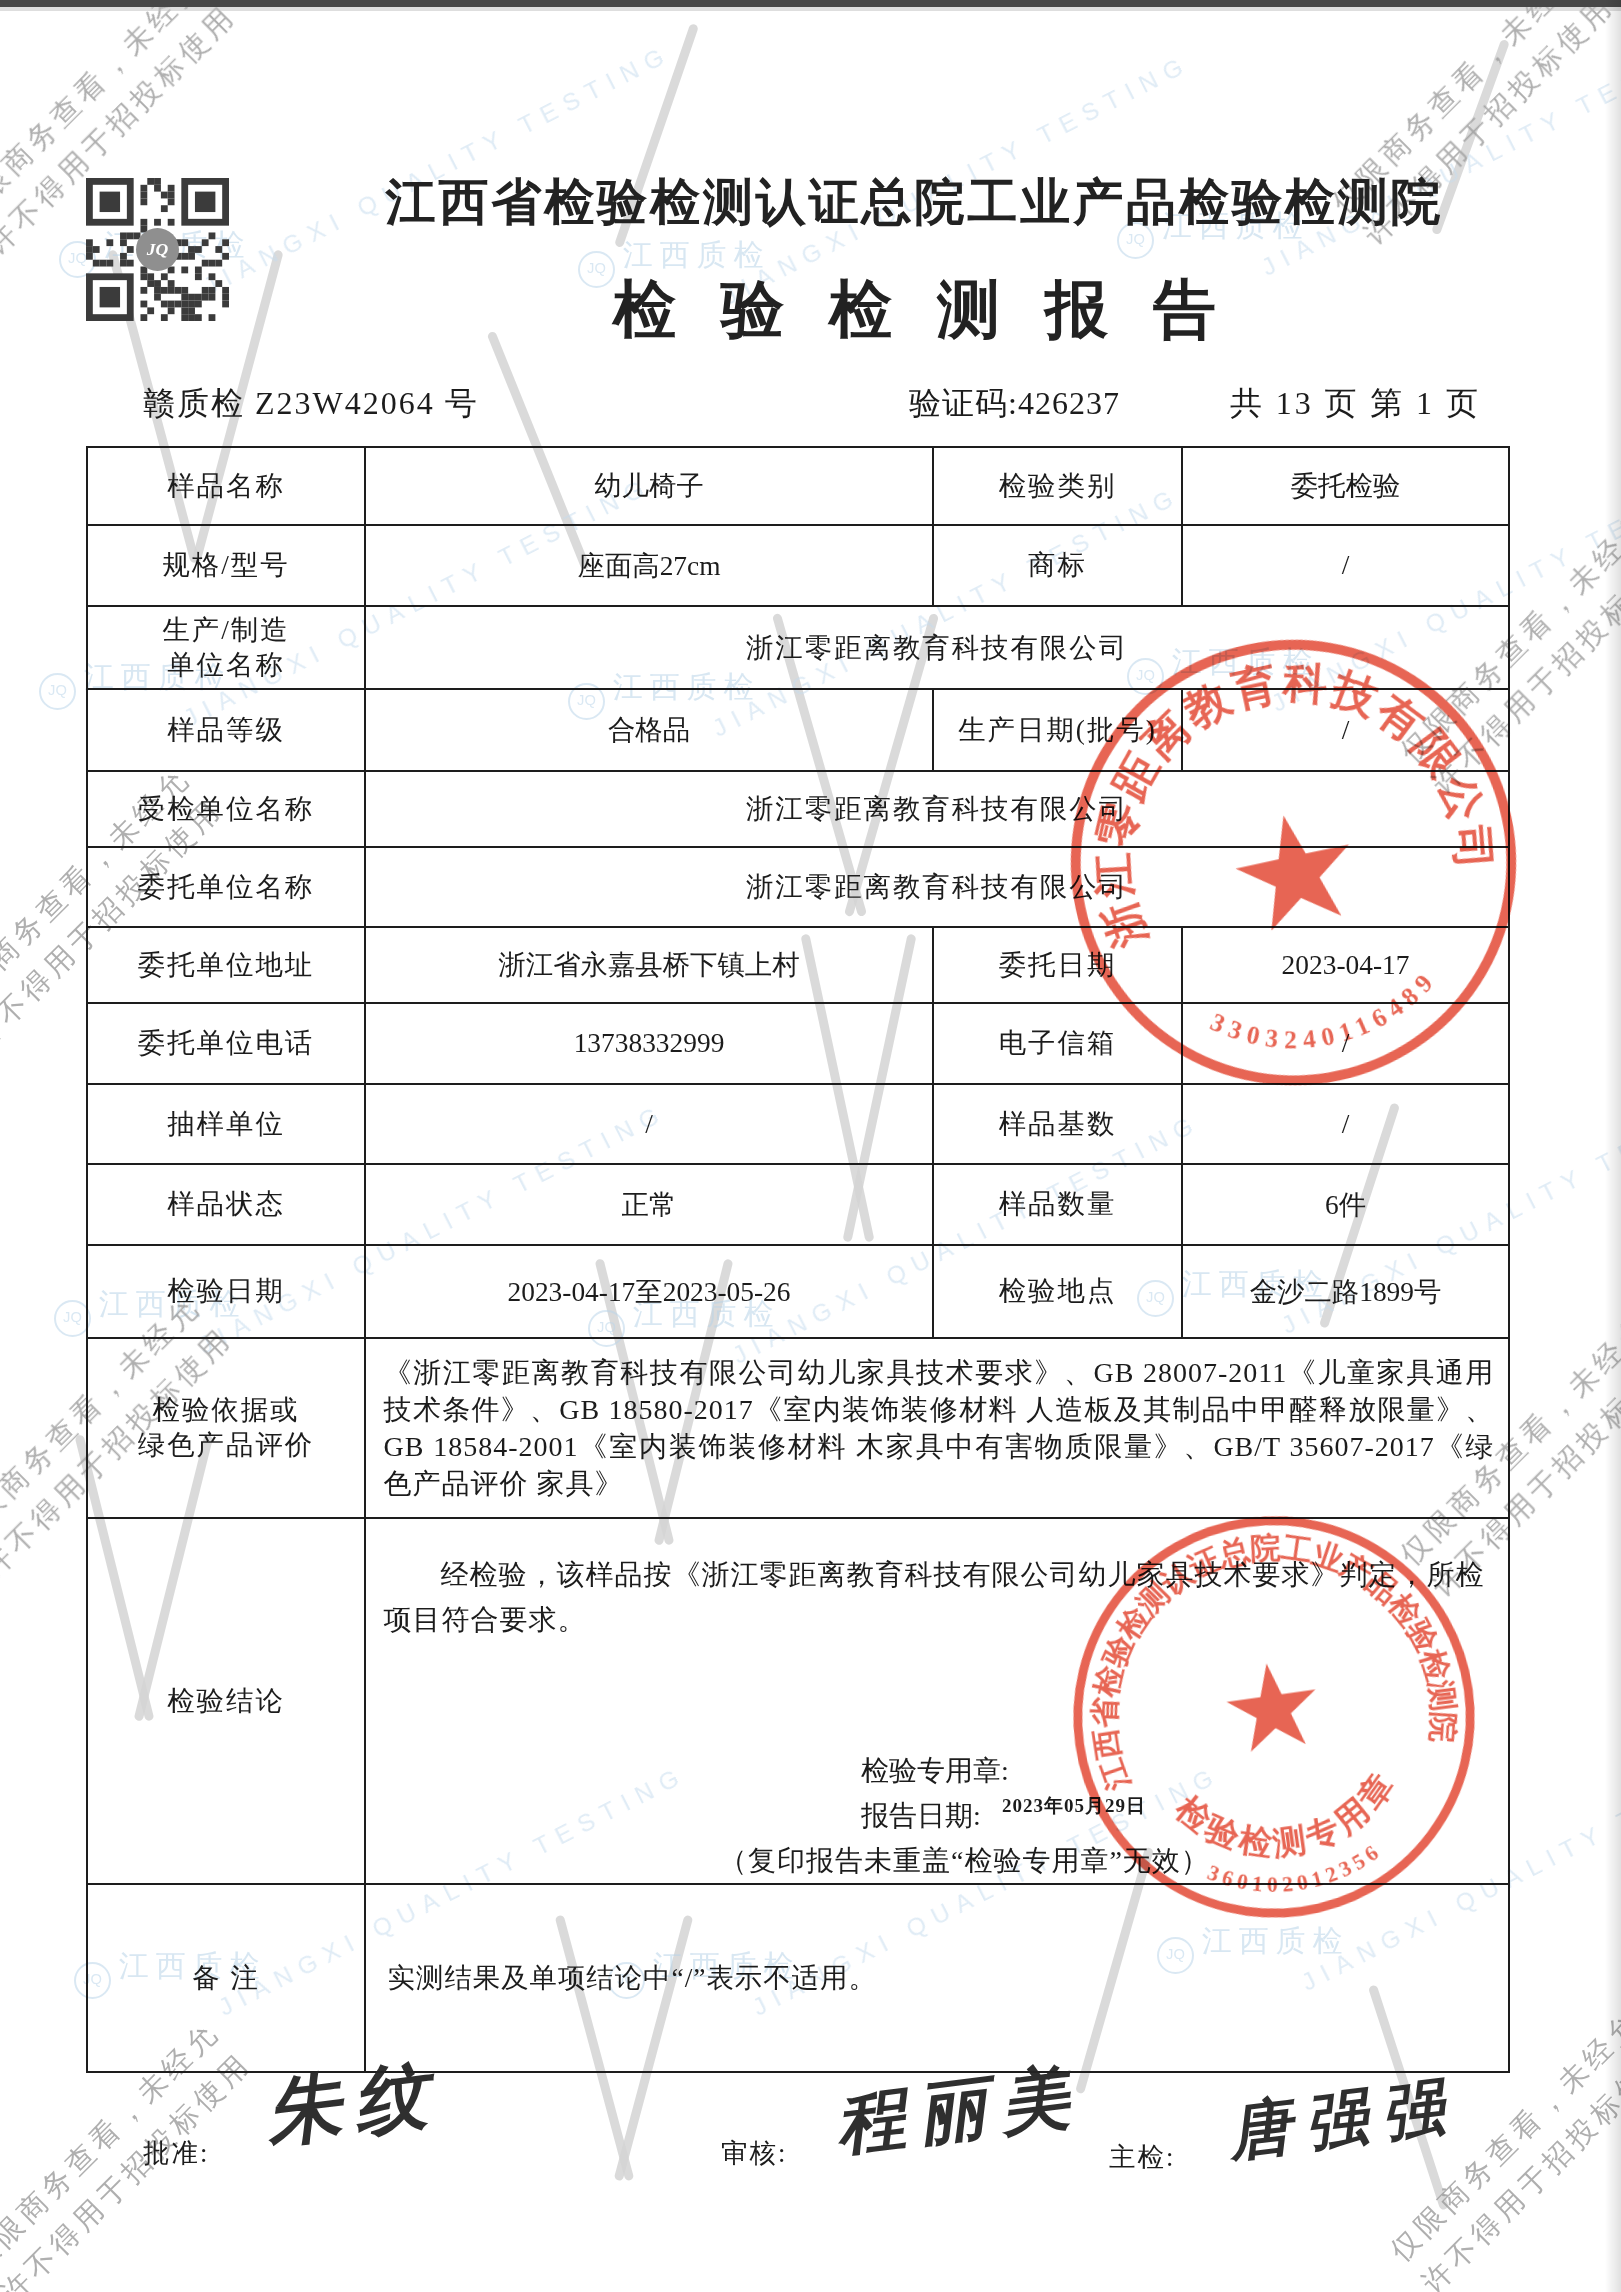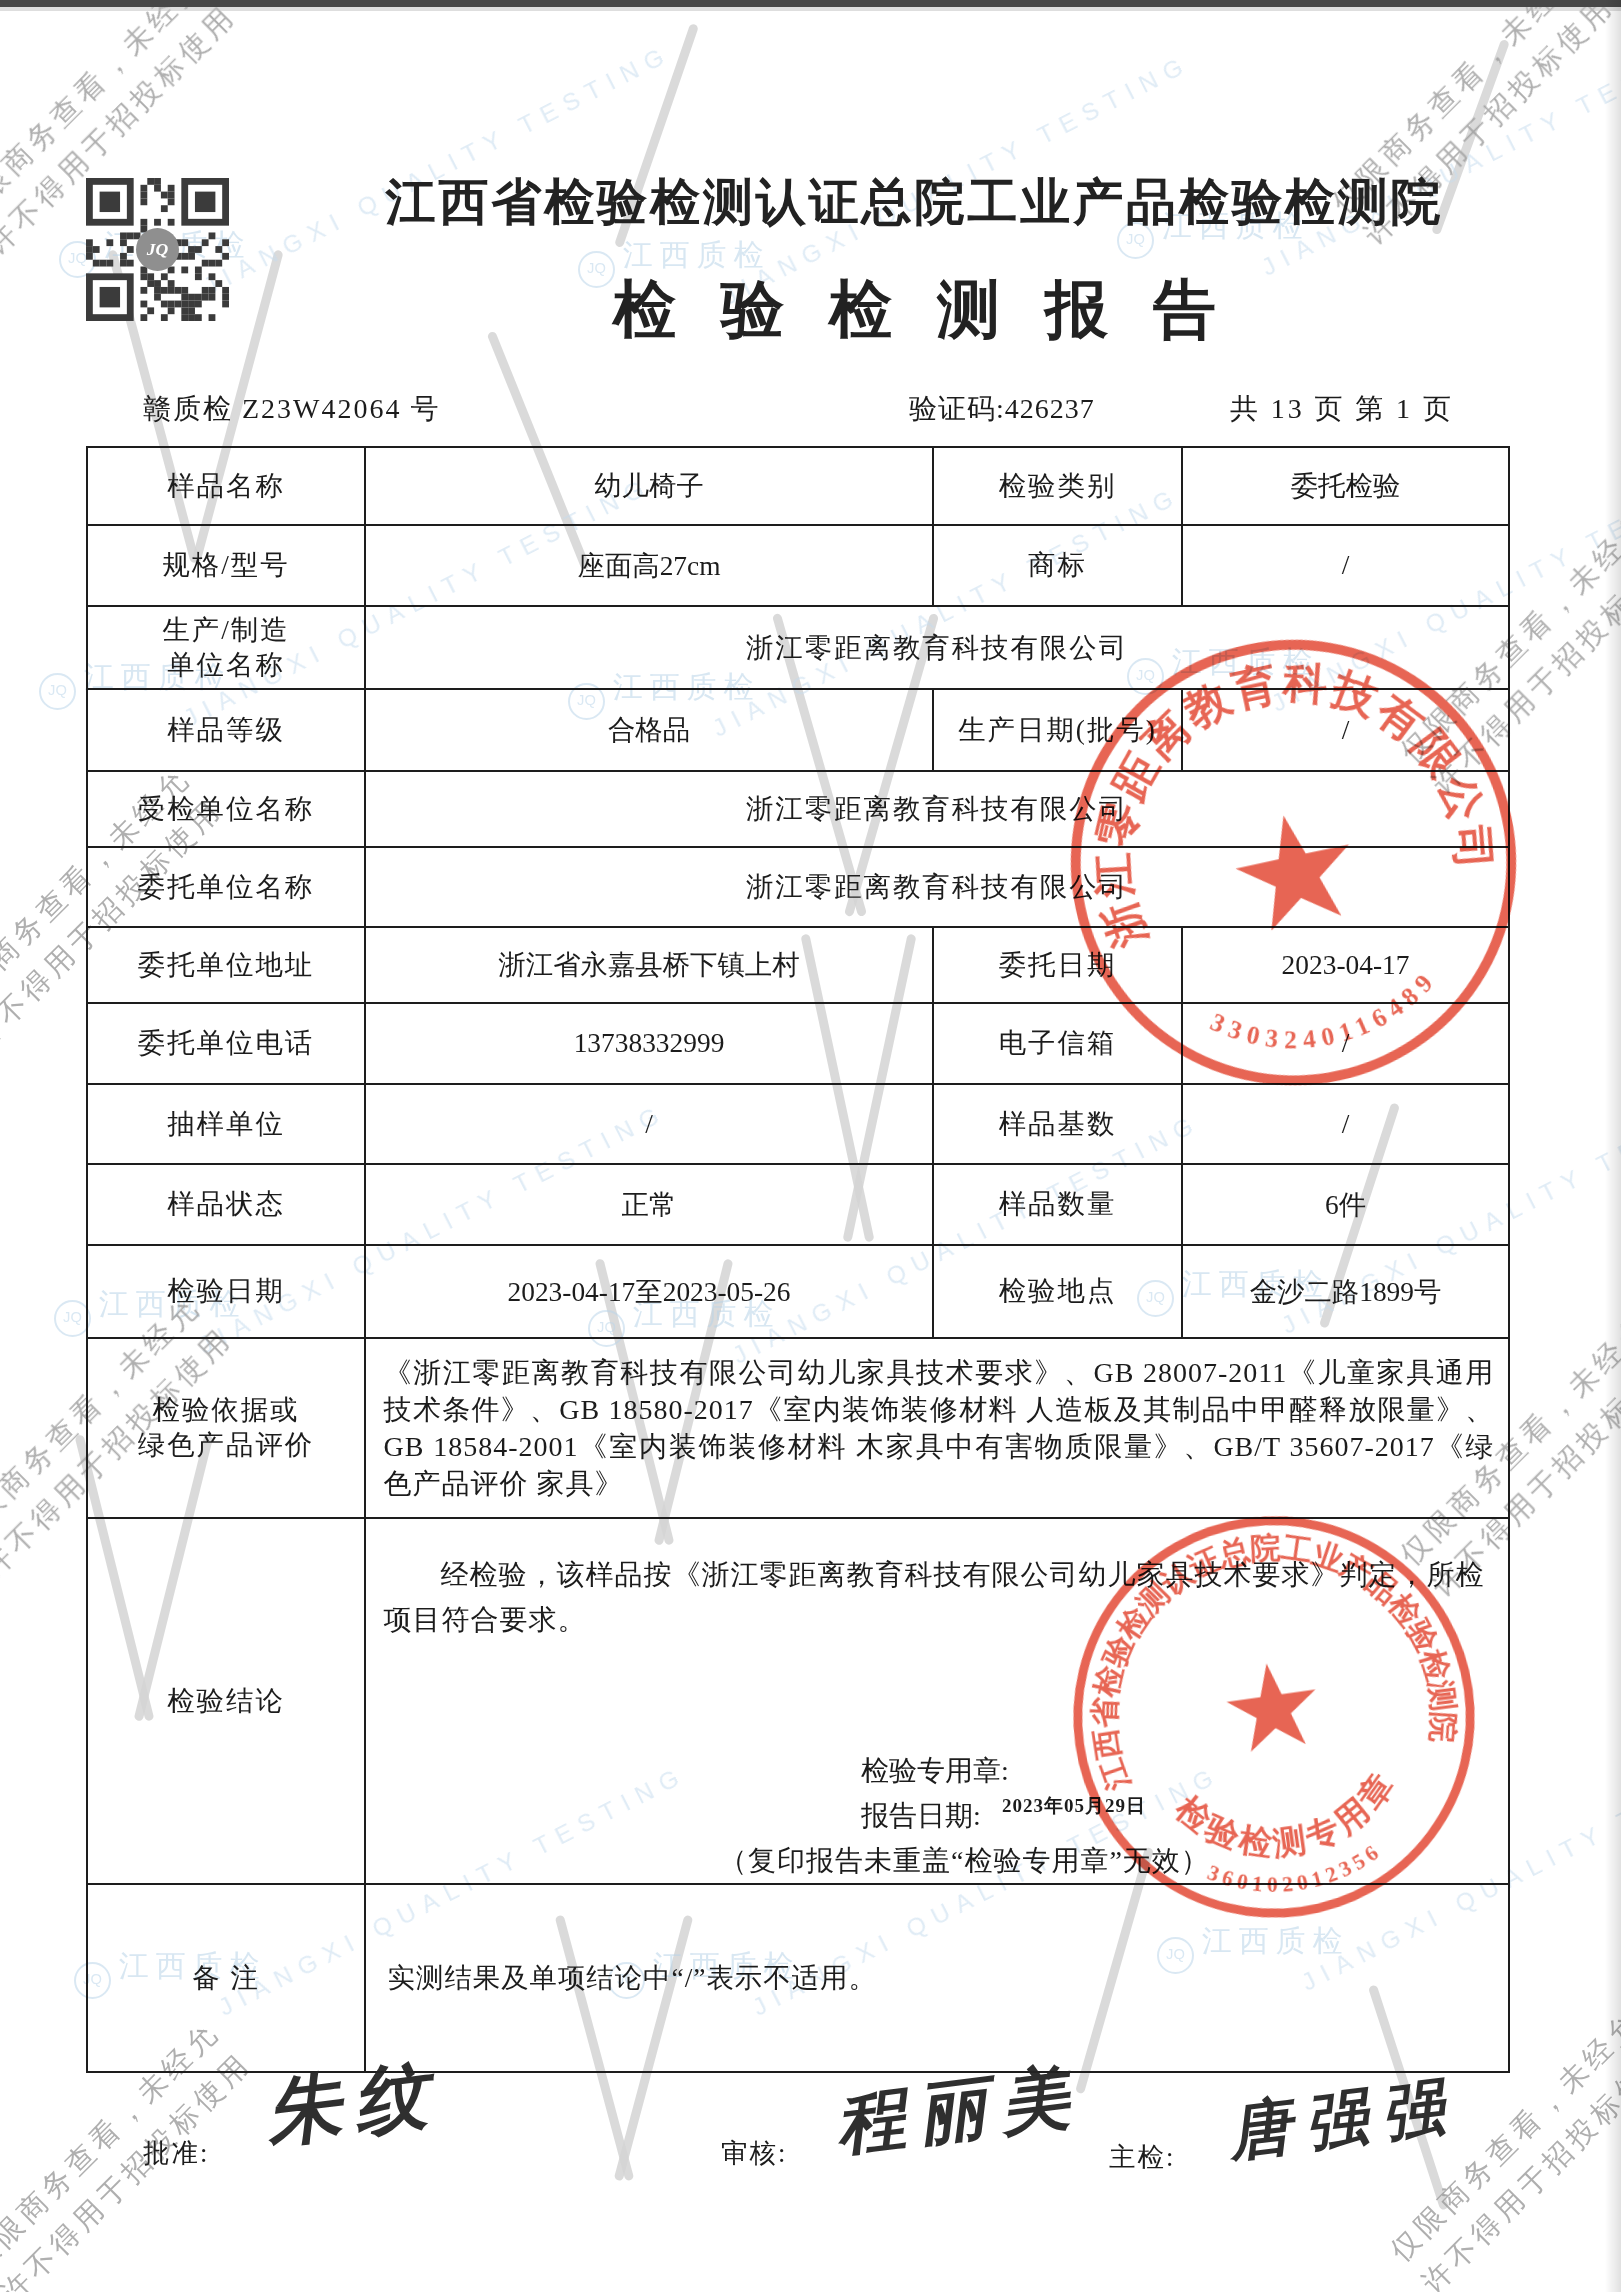--- a/index.html
+++ b/index.html
@@ -45,21 +45,21 @@
     font-size:17.6px;font-style:italic;font-weight:bold;font-family:"Liberation Serif",serif;
   }
   .title1{
     position:absolute;left:241px;right:33px;top:169px;text-align:center;
     font-size:50px;font-weight:bold;letter-spacing:2.9px;white-space:nowrap;color:#222;
   }
   .title2{
     position:absolute;left:241px;right:33px;top:267px;text-align:center;
     font-size:63px;font-weight:bold;letter-spacing:45px;text-indent:45px;white-space:nowrap;color:#222;
   }
-  .subhead{position:absolute;left:0;top:390px;width:100%;height:43px;font-size:28px;}
+  .subhead{position:absolute;left:0;top:382px;width:100%;height:43px;font-size:32px;}
   .subhead .no{position:absolute;left:143px;top:0;letter-spacing:2px;}
   .subhead .vc{position:absolute;left:897px;top:0;letter-spacing:1px;margin-left:12px;}
   .subhead .pg{position:absolute;left:1230px;top:0;letter-spacing:2.9px;}
   
   #rpt{
     position:absolute;left:86px;top:446px;width:1423px;
     border-collapse:collapse;table-layout:fixed;border:2.9px solid #151515;
   }
   #rpt td{
     border:2.5px solid #1d1d1d;font-size:27.4px;text-align:center;vertical-align:middle;

